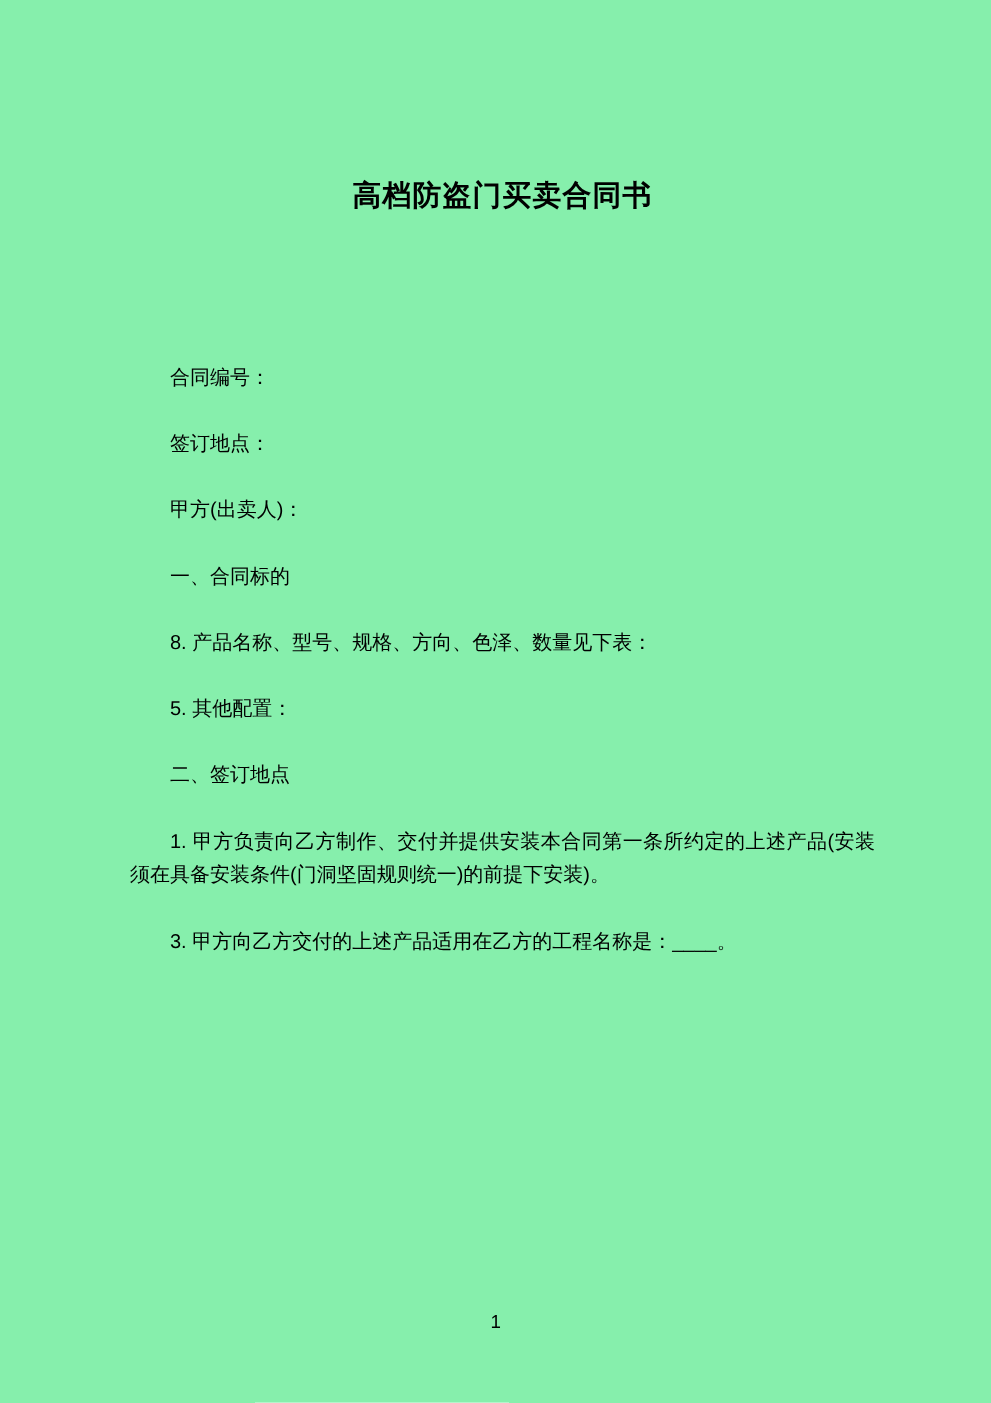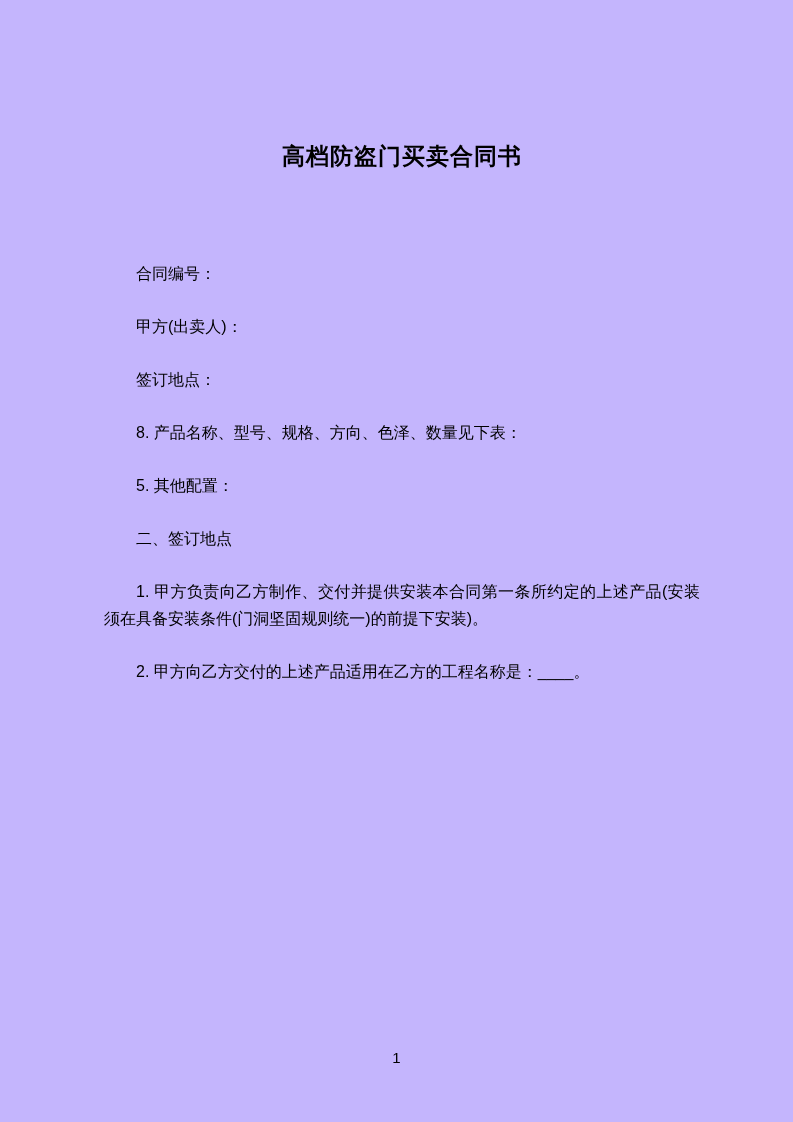--- a/index.html
+++ b/index.html
@@ -13,32 +13,32 @@
     color: #000000;
     font-family: "Liberation Sans", "DejaVu Sans", sans-serif;
     position: relative;
     overflow: hidden;
   }
   .page {
     position: absolute;
     inset: 0;
     box-sizing: border-box;
     padding: 140px 93px 2px 104px;
-    background: #c4b5fd;
+    background: #86efac;
   }
   .title {
     margin: 0;
     font-size: 23px;
     line-height: 32px;
     font-weight: bold;
     text-align: center;
     letter-spacing: 1px;
   }
   .meta-block {
-    margin-top: 88px;
+    margin-top: 117px;
   }
   .para {
     margin: 0 0 26px 0;
     font-size: 16px;
     line-height: 27px;
     text-indent: 2em;
     text-align: justify;
     word-break: break-all;
   }
   .page-number {
@@ -53,32 +53,33 @@
 </style>
 </head>
 <body>
 
 <div class="page">
 
   <h1 class="title">高档防盗门买卖合同书</h1>
 
   <div class="meta-block">
     <p class="para">合同编号：</p>
+    <p class="para">签订地点：</p>
     <p class="para">甲方(出卖人)：</p>
-    <p class="para">签订地点：</p>
   </div>
 
 
+  <p class="para">一、合同标的</p>
 
   <p class="para">8. 产品名称、型号、规格、方向、色泽、数量见下表：</p>
 
   <p class="para">5. 其他配置：</p>
 
   <p class="para">二、签订地点</p>
 
   <p class="para">1. 甲方负责向乙方制作、交付并提供安装本合同第一条所约定的上述产品(安装须在具备安装条件(门洞坚固规则统一)的前提下安装)。</p>
 
-  <p class="para">2. 甲方向乙方交付的上述产品适用在乙方的工程名称是：____。</p>
+  <p class="para">3. 甲方向乙方交付的上述产品适用在乙方的工程名称是：____。</p>
 
 
 </div>
 
 <div class="page-number">1</div>
 
 </body></html>

